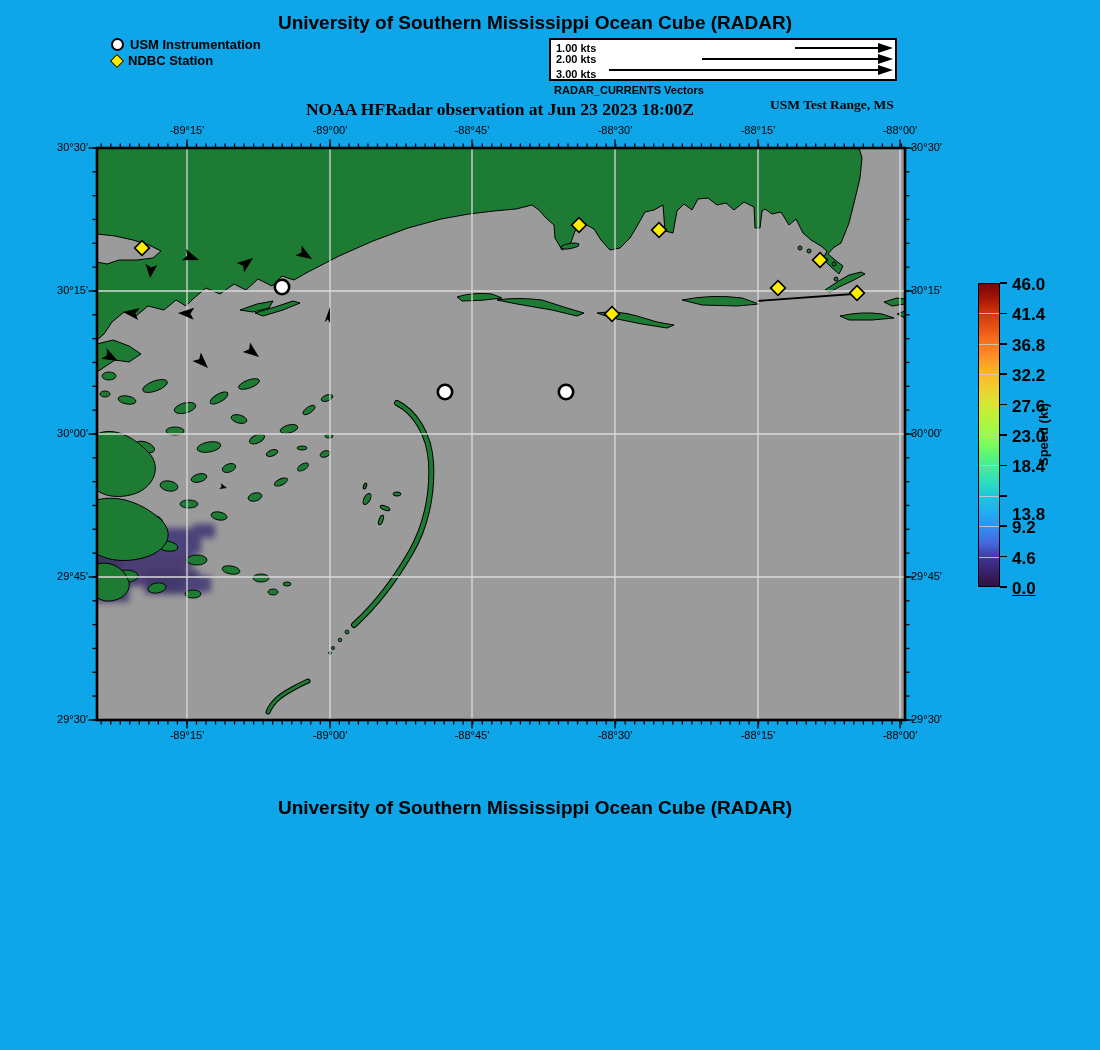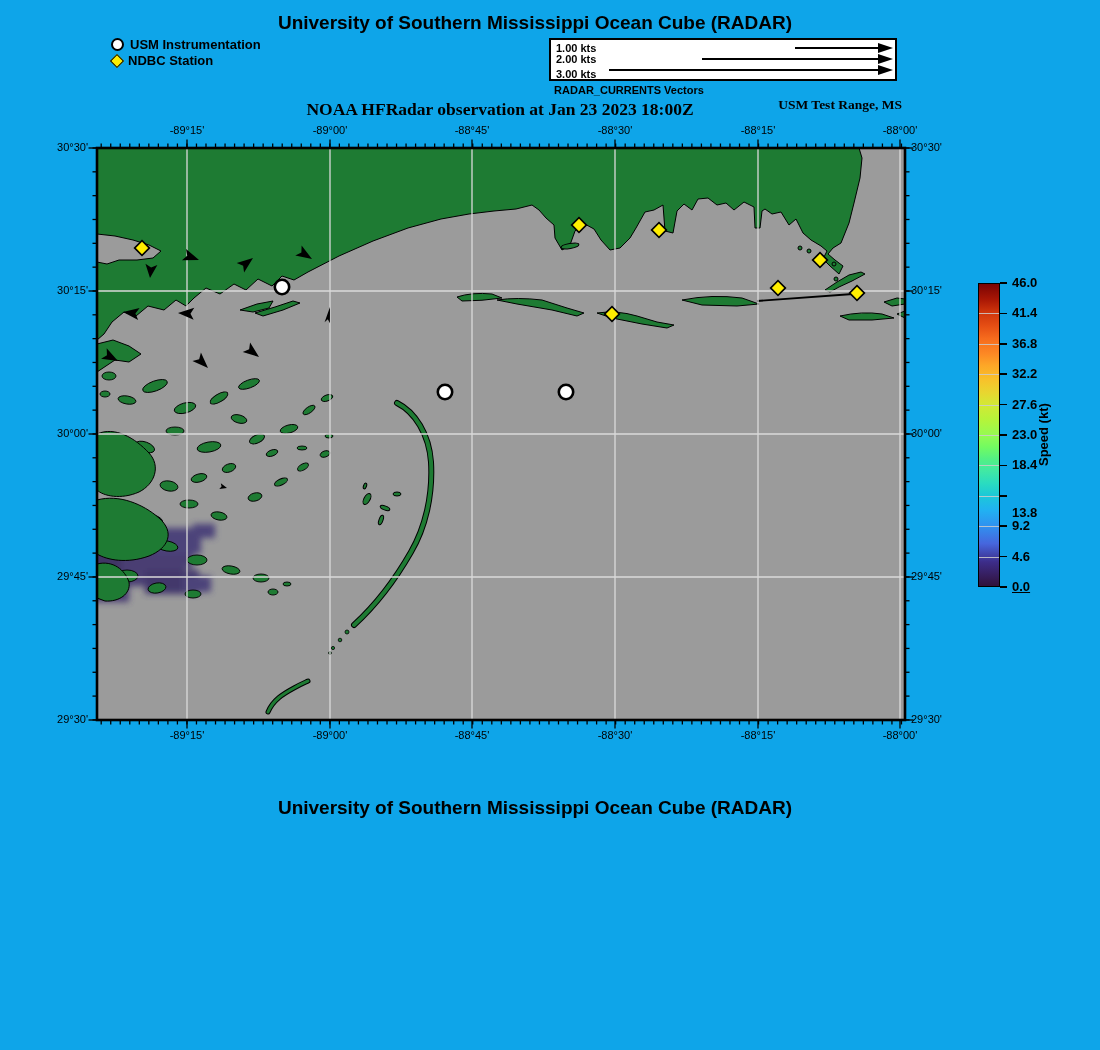--- a/index.html
+++ b/index.html
@@ -12,29 +12,29 @@
   .lg-circle{width:13px;height:13px;border-radius:50%;background:#fff;border:2.2px solid #000;box-sizing:border-box;}
   .lg-diamond{width:10px;height:10px;background:#ffee00;border:1.6px solid #000;transform:rotate(45deg);box-sizing:border-box;}
   .vecbox{position:absolute;left:549px;top:38px;width:348px;height:43px;border:2.4px solid #000;
           background:#fff;box-sizing:border-box;}
   .veclabel{position:absolute;left:5px;font-weight:bold;font-size:11px;line-height:11px;}
   .vecline{position:absolute;height:1.6px;background:#000;}
   .vechead{position:absolute;width:0;height:0;border-top:5.5px solid transparent;border-bottom:5.5px solid transparent;border-left:15px solid #000;}
   .veccaption{position:absolute;left:549px;top:84px;width:160px;text-align:center;font-weight:bold;font-size:11px;}
   .subtitle{position:absolute;left:96px;top:99px;width:808px;text-align:center;
             font-family:"Liberation Serif", serif;font-weight:bold;font-size:17.5px;}
-  .rangelabel{position:absolute;left:770px;top:97px;width:132px;text-align:right;
+  .rangelabel{position:absolute;left:770px;top:97px;width:132px;text-align:left;
             font-family:"Liberation Serif", serif;font-weight:bold;font-size:13.5px;}
   .xtick{position:absolute;width:80px;text-align:center;font-size:11px;top:124px;}
   .xtickb{position:absolute;width:80px;text-align:center;font-size:11px;top:729px;}
   .ytickl{position:absolute;width:58px;text-align:right;font-size:11px;left:30px;}
   .ytickr{position:absolute;width:60px;text-align:left;font-size:11px;left:911px;}
   #colorbar-wrap{position:absolute;left:978px;top:283px;width:120px;height:304px;}
   #cb-bar{position:absolute;left:0;top:0;width:22px;height:304px;border:1.4px solid #000;box-sizing:border-box;}
-  .cb-label{position:absolute;left:34px;font-weight:bold;font-size:13px;white-space:nowrap;}
+  .cb-label{position:absolute;left:34px;font-weight:bold;font-size:17px;white-space:nowrap;}
   .cb-tickmark{position:absolute;left:22px;width:7px;height:1.6px;background:#000;}
   .cb-cross{position:absolute;left:1px;width:20px;height:1px;background:rgba(205,205,205,0.85);}
   .cb-title{position:absolute;left:1036px;top:375px;width:20px;height:120px;font-weight:bold;font-size:13px;
             writing-mode:vertical-rl;transform:rotate(180deg);text-align:center;white-space:nowrap;}
   .bottom-title{position:absolute;left:131px;top:797px;width:808px;}
 </style>
 </head>
 <body>
 
 <div class="page">
@@ -56,21 +56,21 @@
     <div class="veclabel" style="top:29px;">3.00 kts</div>
     <div class="vecline" style="top:7px;left:244px;width:86px;"></div>
     <div class="vecline" style="top:18px;left:151px;width:179px;"></div>
     <div class="vecline" style="top:29px;left:58px;width:272px;"></div>
     <div class="vechead" style="top:2.5px;left:327px;"></div>
     <div class="vechead" style="top:13.5px;left:327px;"></div>
     <div class="vechead" style="top:24.5px;left:327px;"></div>
   </div>
   <div class="veccaption">RADAR_CURRENTS Vectors</div>
 
-  <div class="subtitle">NOAA HFRadar observation at Jan 23 2023 18:00Z</div>
+  <div class="subtitle">NOAA HFRadar observation at Jun 23 2023 18:00Z</div>
   <div class="rangelabel">USM Test Range, MS</div>
 
   <div class="xtick" style="left:147px;">-89°15'</div>
   <div class="xtick" style="left:290px;">-89°00'</div>
   <div class="xtick" style="left:432px;">-88°45'</div>
   <div class="xtick" style="left:575px;">-88°30'</div>
   <div class="xtick" style="left:718px;">-88°15'</div>
   <div class="xtick" style="left:860px;">-88°00'</div>
 
   <div class="xtickb" style="left:147px;">-89°15'</div>

